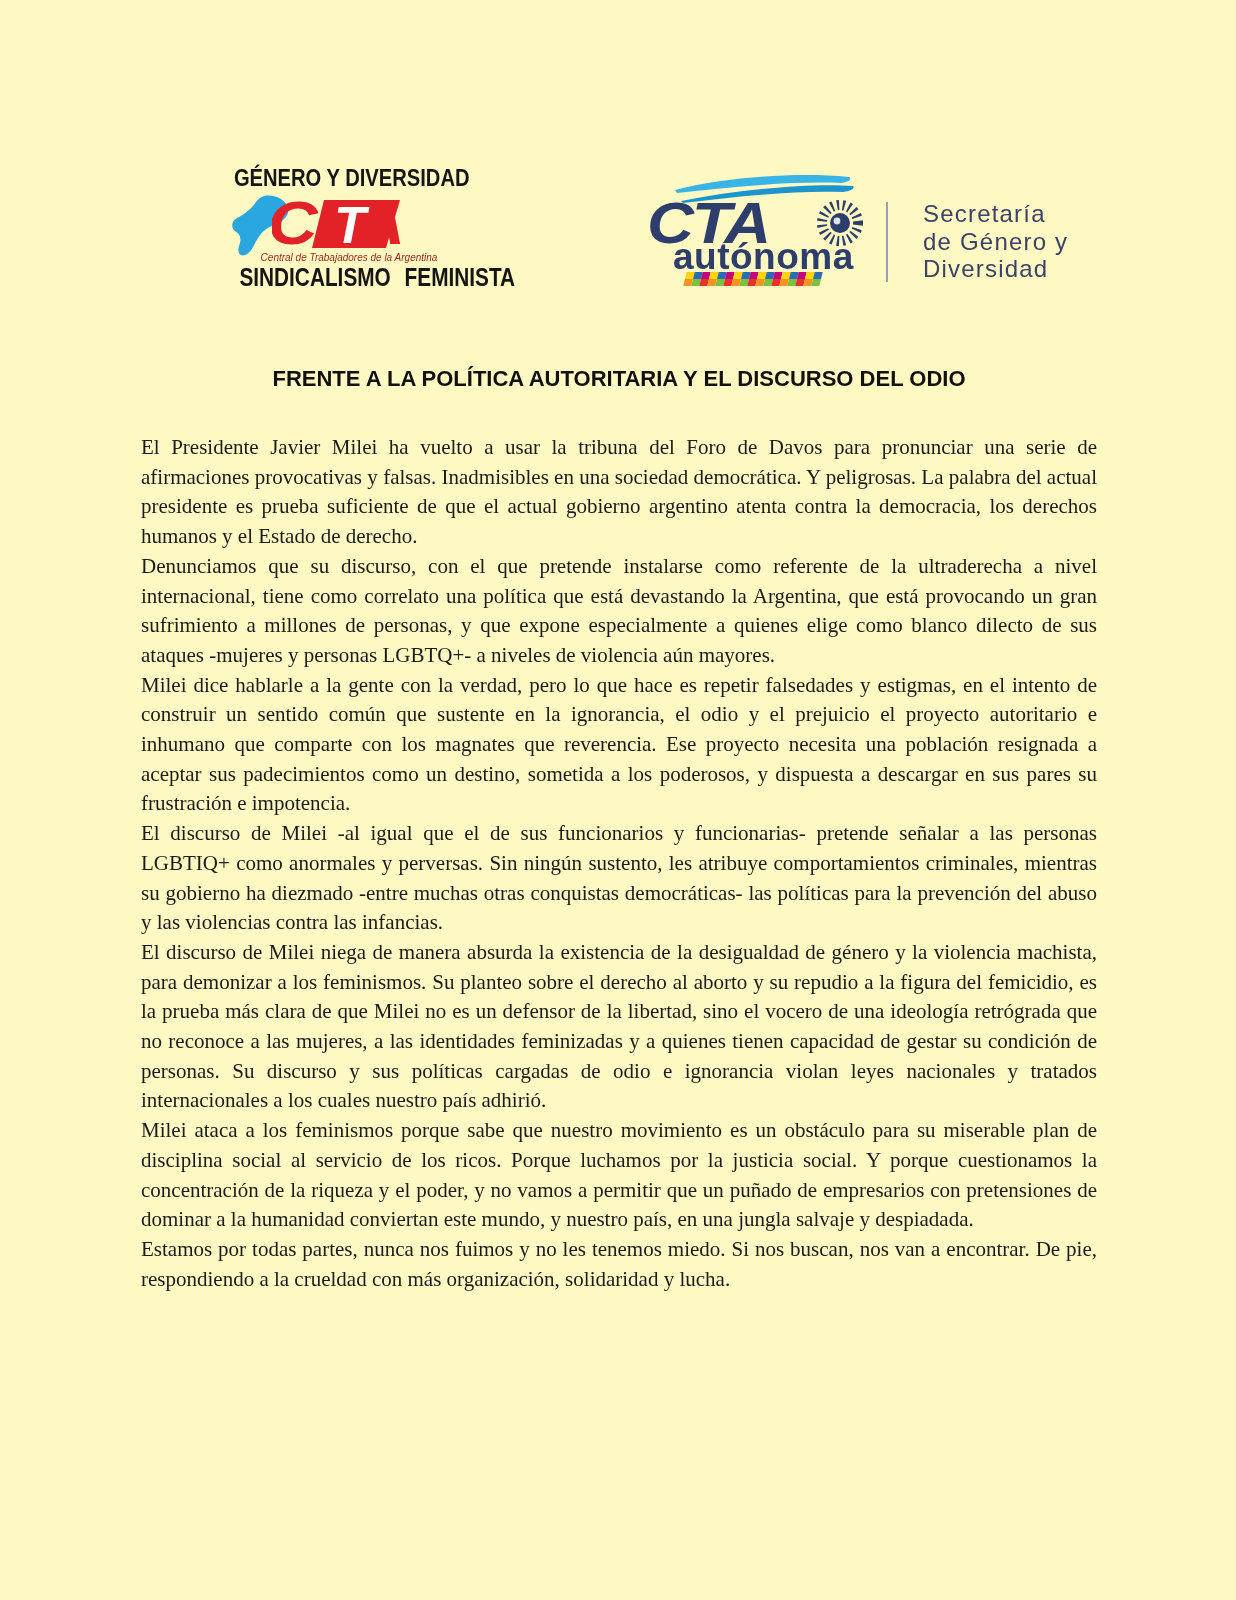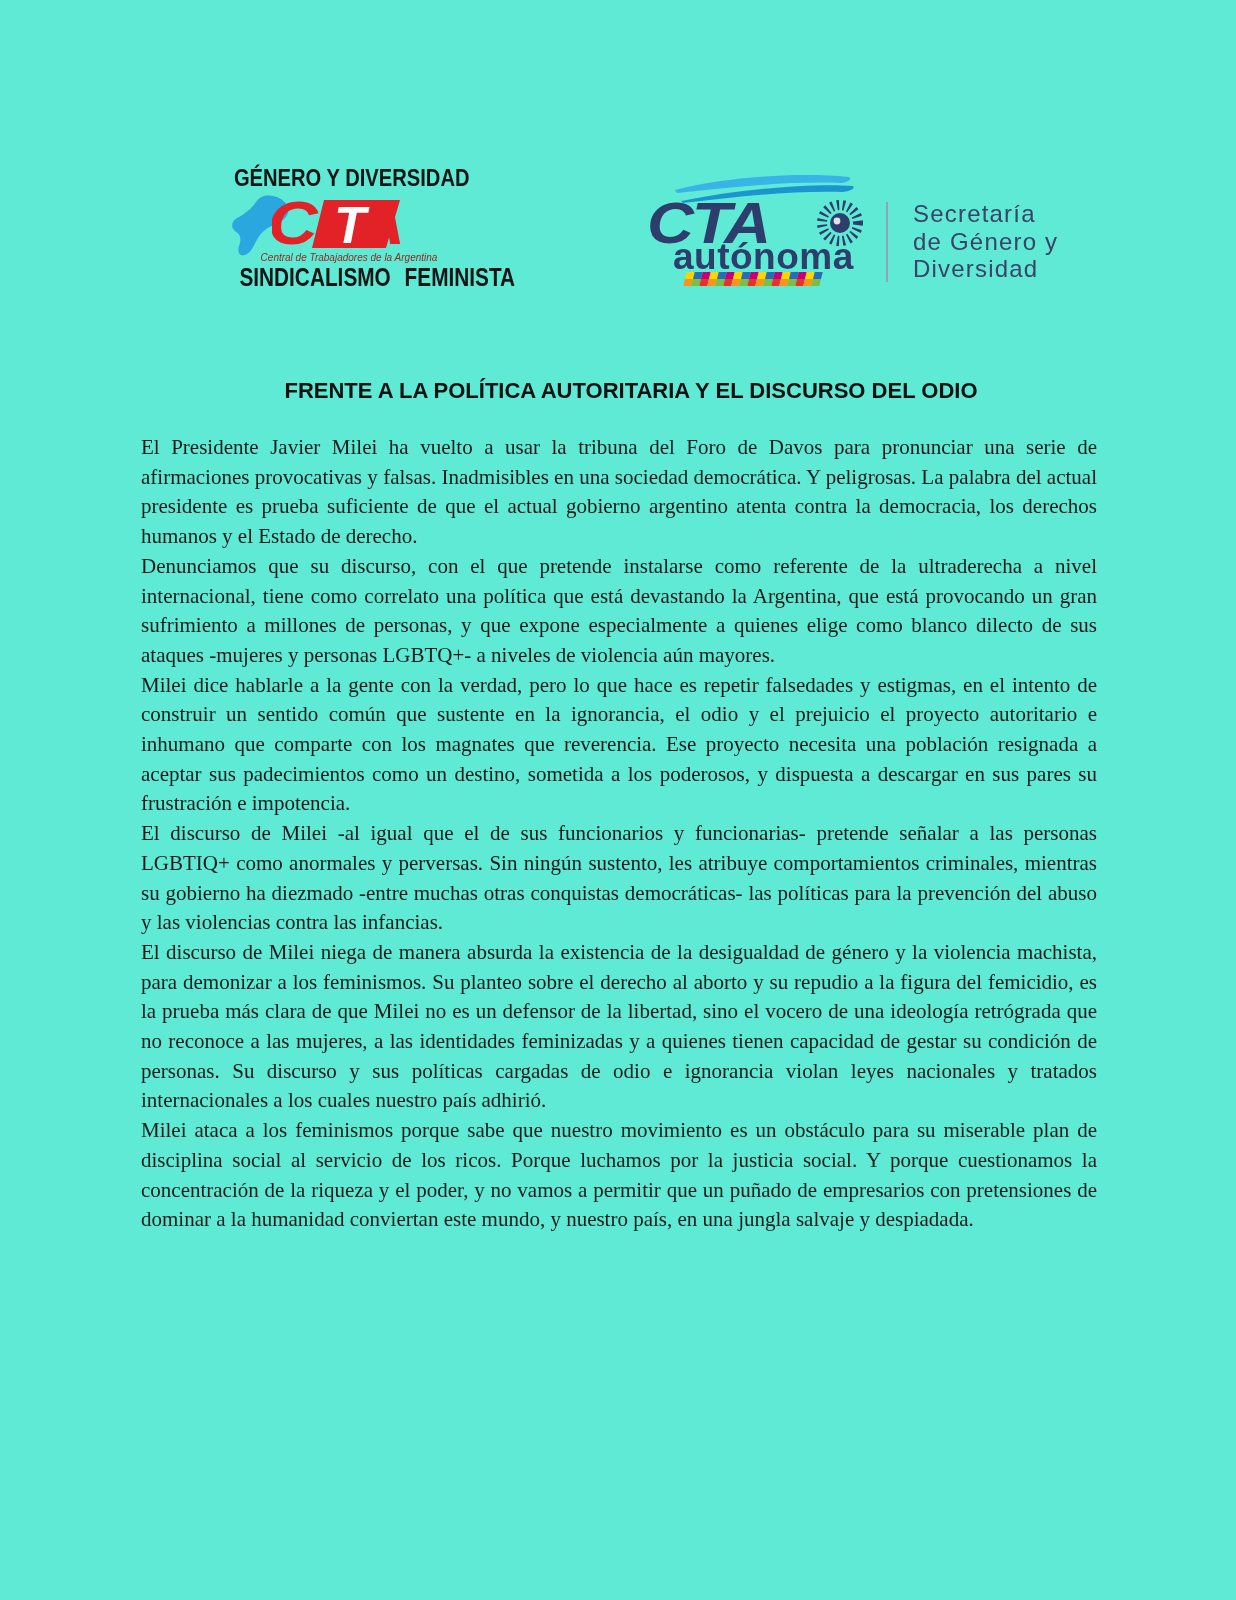--- a/index.html
+++ b/index.html
@@ -1,17 +1,17 @@
 <!DOCTYPE html>
 <html><head>
 <meta charset="utf-8">
 <style>
   html,body{margin:0;padding:0;background:#ffffff;}
   body{width:1236px;height:1600px;position:relative;font-family:"Liberation Sans",sans-serif;}
-  .page{position:absolute;left:0;top:0;width:1236px;height:1600px;background:#5eead4;overflow:hidden;}
+  .page{position:absolute;left:0;top:0;width:1236px;height:1600px;background:#fef9c3;overflow:hidden;}
 
   
   .logo-left{position:absolute;left:212px;top:164px;width:274px;height:128px;}
   .ll-top{position:absolute;top:0;left:0;width:100%;text-align:center;font-weight:bold;
           font-size:24px;color:#151515;transform:scaleX(.84);transform-origin:center;white-space:nowrap;}
   .ll-graphic{position:absolute;top:26px;left:0;width:100%;height:64px;}
   .ll-map{position:absolute;left:18px;top:4px;}
   .ll-cta{position:absolute;left:60px;top:0;}
   .ll-sub{position:absolute;top:88px;left:0;width:100%;text-align:center;font-size:10px;
           font-weight:normal;font-style:italic;color:#96291F;white-space:nowrap;}
@@ -23,27 +23,27 @@
   .logo-right{position:absolute;left:645px;top:172px;width:430px;height:150px;}
   .lr-swoosh{position:absolute;left:26px;top:2px;}
   .lr-cta{position:absolute;left:2px;top:24px;}
   .lr-sun{position:absolute;left:166px;top:22px;}
   .lr-wordmark{position:absolute;left:28px;top:64px;font-size:37px;font-weight:bold;
           color:#2D3E6C;letter-spacing:.5px;white-space:nowrap;}
   .lr-flag{position:absolute;left:40px;top:100px;display:grid;
           grid-template-columns:repeat(17,8px);grid-auto-rows:7px;transform:skewX(-14deg);}
   .lr-flag i{display:block;width:8px;height:7px;}
   .lr-divider{position:absolute;left:241px;top:30px;width:2px;height:80px;background:#9AA0B4;}
-  .lr-label{position:absolute;left:268px;top:28px;font-size:24px;line-height:27.5px;
+  .lr-label{position:absolute;left:278px;top:28px;font-size:24px;line-height:27.5px;
           letter-spacing:1.2px;color:#3C4269;white-space:nowrap;}
   .lr-label span{display:block;}
 
   
   .content{position:absolute;left:141px;top:0;width:956px;}
-  .doc-title{position:absolute;top:366px;left:0;width:100%;margin:12px;text-align:center;
+  .doc-title{position:absolute;top:366px;left:0;width:100%;margin:0;text-align:center;
           font-size:22px;font-weight:bold;color:#111;}
   .doc-body{position:absolute;top:433px;left:0;width:100%;font-size:21px;line-height:29.7px;
           color:#1b1b1b;text-align:justify;}
   .doc-body p{margin:0;font-family:Liberation Serif, serif;}
 </style>
 </head>
 <body>
 
 <div class="page">
 
@@ -125,16 +125,17 @@
 
   <div class="content">
     <h1 class="doc-title">FRENTE A LA POLÍTICA AUTORITARIA Y EL DISCURSO DEL ODIO</h1>
     <div class="doc-body">
       <p>El Presidente Javier Milei ha vuelto a usar la tribuna del Foro de Davos para pronunciar una serie de afirmaciones provocativas y falsas. Inadmisibles en una sociedad democrática. Y peligrosas. La palabra del actual presidente es prueba suficiente de que el actual gobierno argentino atenta contra la democracia, los derechos humanos y el Estado de derecho.</p>
       <p>Denunciamos que su discurso, con el que pretende instalarse como referente de la ultraderecha a nivel internacional, tiene como correlato una política que está devastando la Argentina, que está provocando un gran sufrimiento a millones de personas, y que expone especialmente a quienes elige como blanco dilecto de sus ataques -mujeres y personas LGBTQ+- a niveles de violencia aún mayores.</p>
       <p>Milei dice hablarle a la gente con la verdad, pero lo que hace es repetir falsedades y estigmas, en el intento de construir un sentido común que sustente en la ignorancia, el odio y el prejuicio el proyecto autoritario e inhumano que comparte con los magnates que reverencia. Ese proyecto necesita una población resignada a aceptar sus padecimientos como un destino, sometida a los poderosos, y dispuesta a descargar en sus pares su frustración e impotencia.</p>
       <p>El discurso de Milei -al igual que el de sus funcionarios y funcionarias- pretende señalar a las personas LGBTIQ+ como anormales y perversas. Sin ningún sustento, les atribuye comportamientos criminales, mientras su gobierno ha diezmado -entre muchas otras conquistas democráticas- las políticas para la prevención del abuso y las violencias contra las infancias.</p>
       <p>El discurso de Milei niega de manera absurda la existencia de la desigualdad de género y la violencia machista, para demonizar a los feminismos. Su planteo sobre el derecho al aborto y su repudio a la figura del femicidio, es la prueba más clara de que Milei no es un defensor de la libertad, sino el vocero de una ideología retrógrada que no reconoce a las mujeres, a las identidades feminizadas y a quienes tienen capacidad de gestar su condición de personas. Su discurso y sus políticas cargadas de odio e ignorancia violan leyes nacionales y tratados internacionales a los cuales nuestro país adhirió.</p>
       <p>Milei ataca a los feminismos porque sabe que nuestro movimiento es un obstáculo para su miserable plan de disciplina social al servicio de los ricos. Porque luchamos por la justicia social. Y porque cuestionamos la concentración de la riqueza y el poder, y no vamos a permitir que un puñado de empresarios con pretensiones de dominar a la humanidad conviertan este mundo, y nuestro país, en una jungla salvaje y despiadada.</p>
+      <p>Estamos por todas partes, nunca nos fuimos y no les tenemos miedo. Si nos buscan, nos van a encontrar. De pie, respondiendo a la crueldad con más organización, solidaridad y lucha.</p>
     </div>
   </div>
 
 </div>
 
 </body></html>

